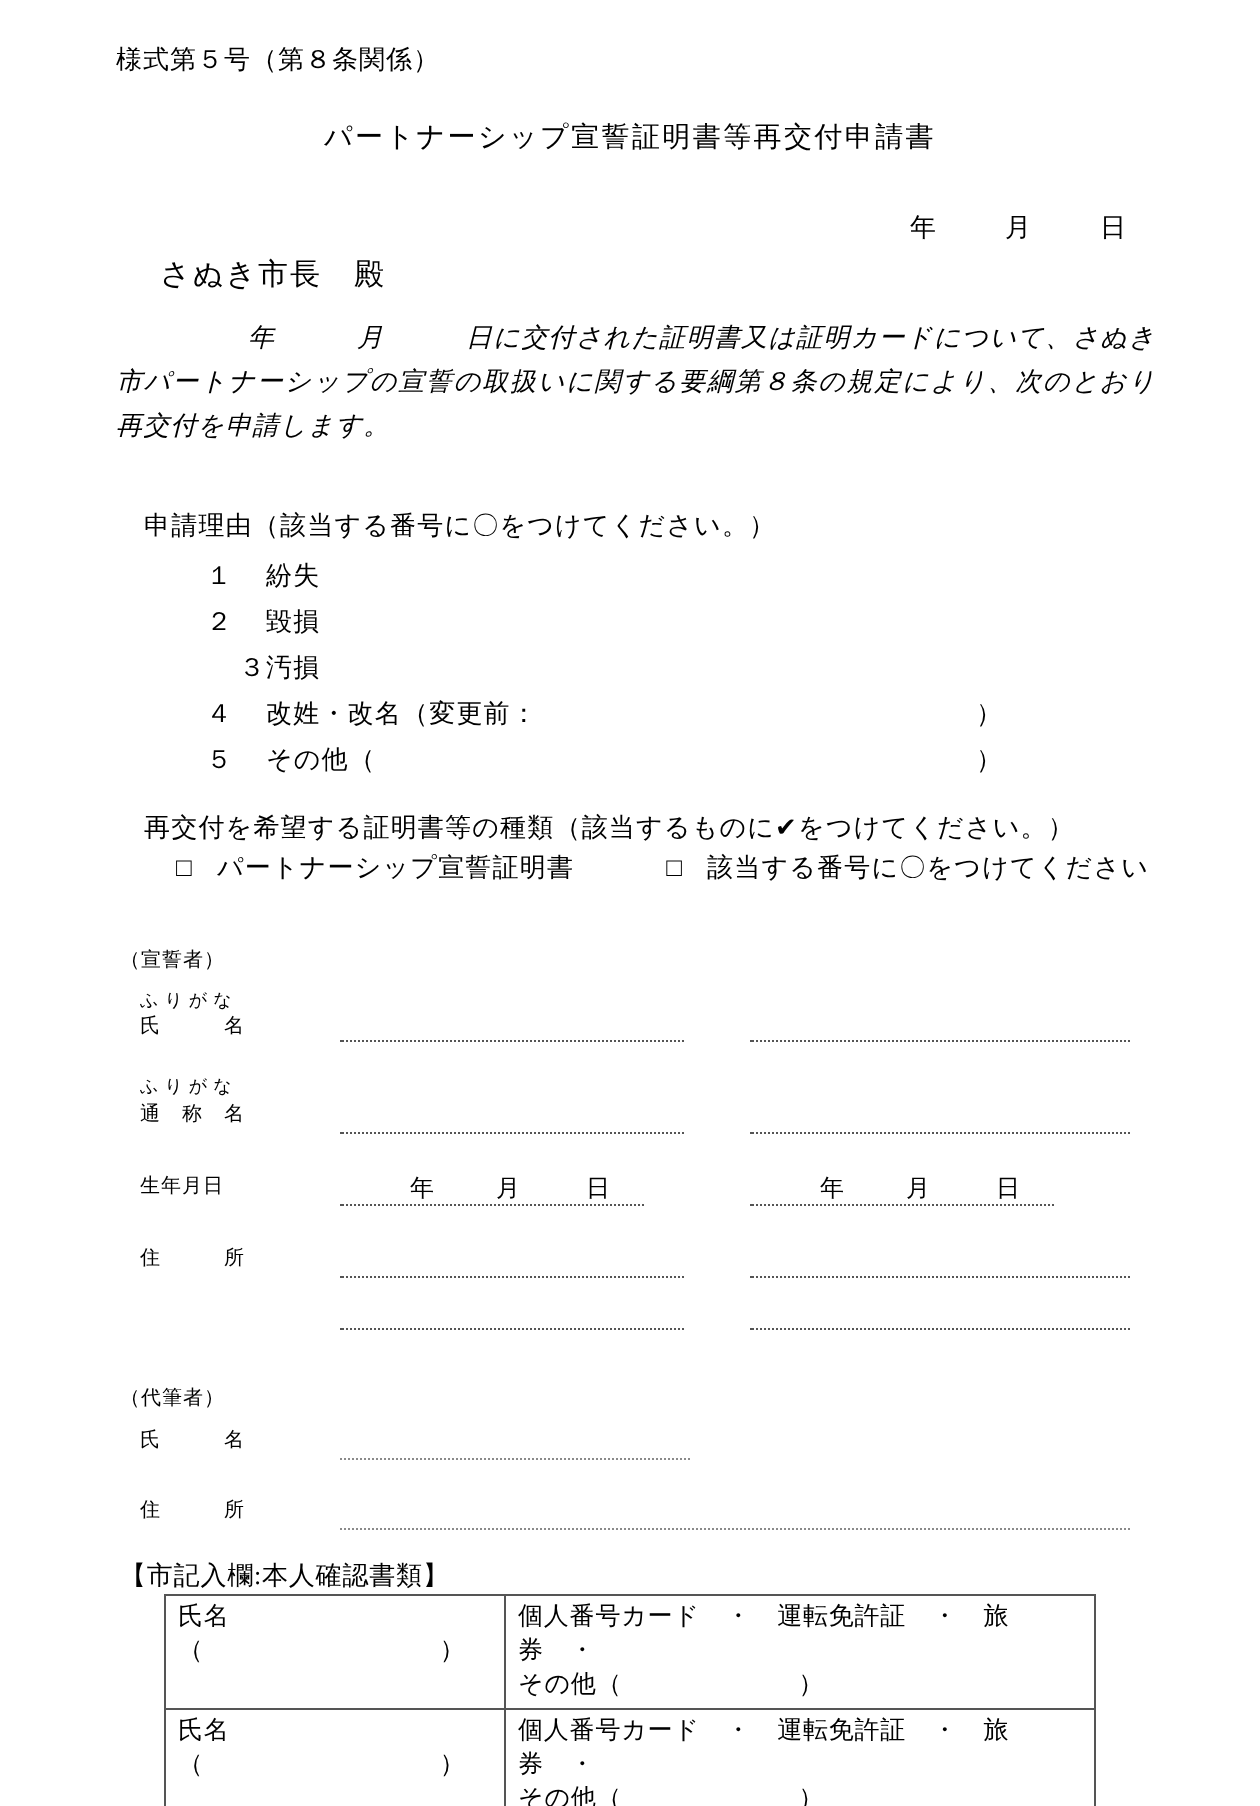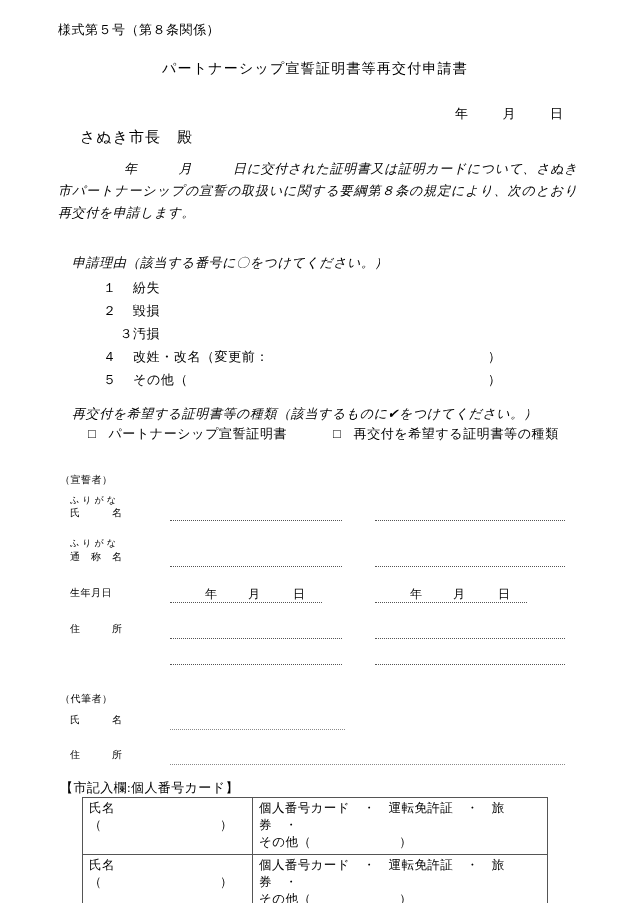--- a/index.html
+++ b/index.html
@@ -35,21 +35,21 @@
     width: 520px;
     font-size: 13px;
     line-height: 22px;
     text-indent: 66px;
     letter-spacing: .6px;
     white-space: normal;
     text-align: justify;
     font-style: italic;
   }
 
-  .sec-head   { font-size: 13px; letter-spacing: .6px; font-style: italic; }
+  .sec-head   { font-size: 13px; letter-spacing: .6px; }
   .reason-head{ left: 72px; top: 254px; }
   .reason-item{ left: 103px; font-size: 13px; letter-spacing: .6px; }
   .r-num      { display: inline-block; width: 30px; }
   .paren-right{ position: absolute; font-size: 13px; }
 
   .kind-head  { left: 72px; top: 405px; }
   .kind-row   { left: 88px; top: 425px; font-size: 13px; letter-spacing: .6px; }
   .chk        { display: inline-block; font-size: 13px; }
   .kind-gap   { display: inline-block; width: 46px; }
 
@@ -126,21 +126,21 @@
   </div>
   <div class="paren-right" style="left:488px; top:348px;">）</div>
 
   <div class="abs reason-item" style="top:371px;">
     <span class="r-num">５</span><span>その他（</span>
   </div>
   <div class="paren-right" style="left:488px; top:371px;">）</div>
 
   <div class="abs sec-head kind-head">再交付を希望する証明書等の種類（該当するものに✔をつけてください。）</div>
   <div class="abs kind-row">
-    <span class="chk">□</span><span style="display:inline-block;width:12px;"></span><span>パートナーシップ宣誓証明書</span><span class="kind-gap"></span><span class="chk">□</span><span style="display:inline-block;width:12px;"></span><span>再交付を希望する証明書等の種類</span>
+    <span class="chk">□</span><span style="display:inline-block;width:12px;"></span><span>パートナーシップ宣誓証明書</span><span class="kind-gap"></span><span class="chk">□</span><span style="display:inline-block;width:12px;"></span><span>該当する番号に〇をつけてください</span>
   </div>
 
   <div class="abs group-label pledger-lbl">（宣誓者）</div>
 
   <div class="abs furigana" style="left:70px; top:494px;">ふりがな</div>
   <div class="abs fld-label" style="left:70px; top:506px;">氏　　　名</div>
   <div class="dline" style="left:170px; top:520px; width:172px;"></div>
   <div class="dline" style="left:375px; top:520px; width:190px;"></div>
 
   <div class="abs furigana" style="left:70px; top:537px;">ふりがな</div>
@@ -164,21 +164,21 @@
   <div class="dline" style="left:170px; top:664px; width:172px;"></div>
   <div class="dline" style="left:375px; top:664px; width:190px;"></div>
 
   <div class="abs group-label scribe-lbl">（代筆者）</div>
   <div class="abs fld-label" style="left:70px; top:713px;">氏　　　名</div>
   <div class="dline dline-light" style="left:170px; top:729px; width:175px;"></div>
 
   <div class="abs fld-label" style="left:70px; top:748px;">住　　　所</div>
   <div class="dline dline-light" style="left:170px; top:764px; width:395px;"></div>
 
-  <div class="abs office-head">【市記入欄:個人番号カード】</div>
+  <div class="abs office-head">【市記入欄:本人確認書類】</div>
 
   <table class="office">
     <tbody>
       <tr>
         <td class="c1">
           <span class="sub-line">氏名</span>
           <span class="sub-line"><span>（</span><span class="pad-r"></span><span>）</span></span>
         </td>
         <td class="c2">
           <span class="sub-line">個人番号カード　・　運転免許証　・　旅券　・</span>

